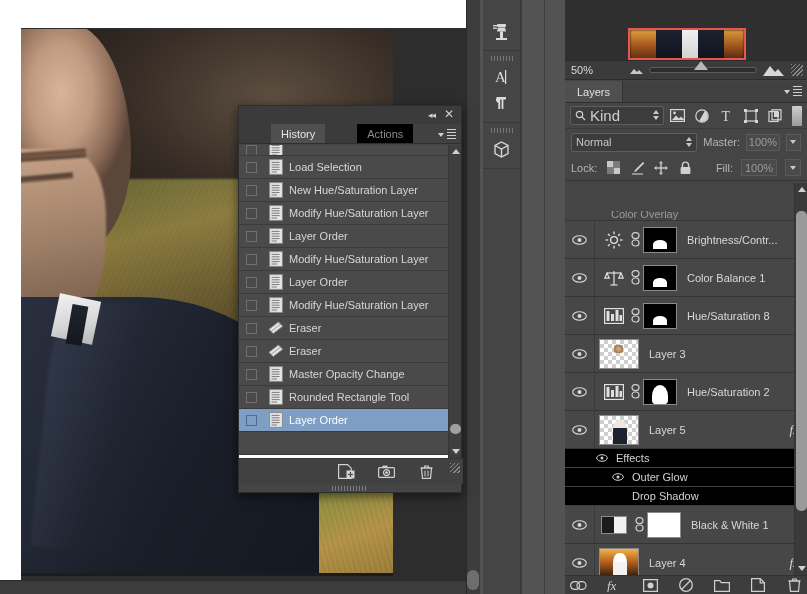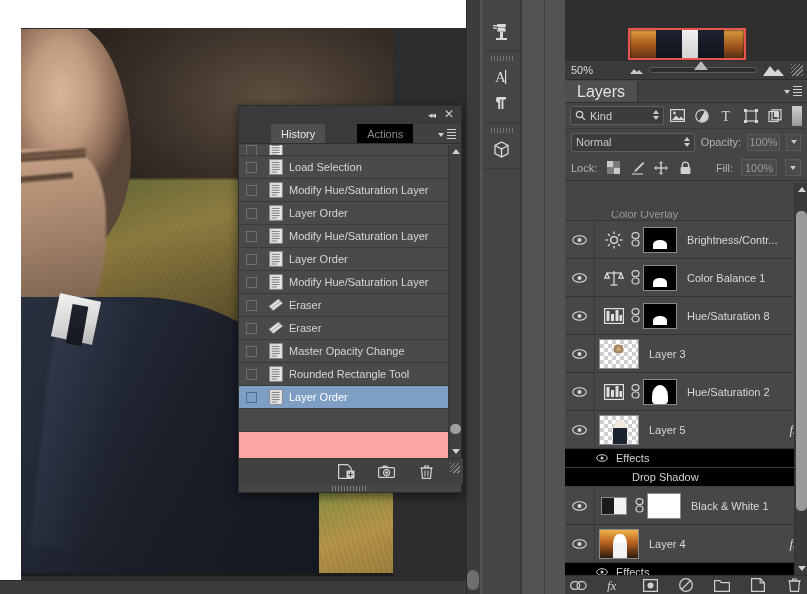--- a/index.html
+++ b/index.html
@@ -229,21 +229,21 @@
   .layers-panel {
     position: absolute; left: 0; top: 81px; width: 242px; height: 513px;
     background: #454545;
   }
   .panel-tabbar {
     position: relative; height: 22px; background: #3b3b3b;
     display: flex; align-items: stretch; border-bottom: 1px solid #2f2f2f;
   }
   .panel-tab {
     padding: 0 12px; display: flex; align-items: center;
-    font-size: 16px; color: #cfcfcf; background: #4a4a4a;
+    font-size: 11px; color: #cfcfcf; background: #4a4a4a;
     border-right: 1px solid #333;
   }
   .panel-tab.active { background: #4f4f4f; color: #e2e2e2; }
   .panel-menu-btn {
     position: absolute; right: 5px; top: 4px; width: 18px; height: 14px;
     display: flex; align-items: center; justify-content: flex-end; gap: 1px;
   }
   .hamburger { width: 11px; }
   .hamburger i {
     display: block; height: 1px; background: #d0d0d0; margin-bottom: 2px;
@@ -255,21 +255,21 @@
   }
 
   .filter-row {
     height: 26px; display: flex; align-items: center; gap: 2px;
     padding: 0 5px; background: #454545; border-bottom: 1px solid #3a3a3a;
   }
   .kind-select {
     width: 100px; height: 19px; background: #3c3c3c;
     border: 1px solid #5e5e5e; border-radius: 2px;
     display: flex; align-items: center; padding: 0 4px; gap: 4px;
-    color: #cfcfcf; font-size: 11px; position: relative;
+    color: #cfcfcf; font-size: 15px; position: relative;
   }
   .kind-spin {
     position: absolute; right: 4px; top: 3px;
     display: flex; flex-direction: column; gap: 2px; align-items: center;
   }
   .spin-up { width:0;height:0;border-left:3px solid transparent;border-right:3px solid transparent;border-bottom:4px solid #c9c9c9;}
   .spin-dn { width:0;height:0;border-left:3px solid transparent;border-right:3px solid transparent;border-top:4px solid #c9c9c9;}
   .filter-ico {
     width: 24px; height: 20px; display: flex; align-items: center; justify-content: center;
     color: #d6d6d6;
@@ -429,21 +429,21 @@
   }
   .hist-tab {
     padding: 0 10px; display: flex; align-items: center; font-size: 11px; margin-left: 32px;
   }
   .hist-tab.active { background: #4f4f4f; color: #e6e6e6; }
   .hist-tab.inactive { background: #000000; color: #8c8c8c; }
   .hist-tab-fill { flex: 1; background: #414141; }
 
   .hist-list {
     position: absolute; left: 0; top: 39px; right: 0; bottom: 34px;
-    background: #fca5a5; overflow: hidden;
+    background: #ffffff; overflow: hidden;
   }
   .hist-row {
     display: flex; align-items: center; height: 23px;
     border-bottom: 1px solid #3b3b3b; background: #4a4a4a;
   }
   .hist-row.partial { height: 11px; overflow: hidden; }
   .hist-row.selected { background: #7e9ec4; }
   .hist-row.dim .hist-label { color: #8e8e8e; font-style: italic; }
   .hist-row.dim .doc-ico { opacity: 0.45; }
   .hist-check {
@@ -649,21 +649,21 @@
       </div>
 
       <div class="blend-row">
         <div class="blend-select">
           <span>Normal</span>
           <span class="kind-spin">
             <span class="spin-up"></span>
             <span class="spin-dn"></span>
           </span>
         </div>
-        <span class="lbl">Opacity:</span>
+        <span class="lbl">Master:</span>
         <span class="numfield">100%</span>
         <span class="num-drop">
           <span class="spin-dn"></span>
         </span>
       </div>
 
       <div class="lock-row">
         <span class="lbl">Lock:</span>
         <span class="lock-ico">
           <svg width="13" height="13" viewBox="0 0 13 13">
@@ -850,20 +850,29 @@
           <div class="fx-scroll-nub"></div>
         </div>
         <div class="effects-row">
           <div class="eye-small">
             <svg width="12" height="8" viewBox="0 0 12 8">
                 <ellipse cx="6" cy="4" rx="5.3" ry="3.3" fill="none" stroke="#d0d0d0" stroke-width="1"></ellipse>
                 <circle cx="6" cy="4" r="1.5" fill="#d0d0d0"></circle>
               </svg>
           </div>
           <div class="eff-name">Effects</div>
+        </div>
+        <div class="effects-row sub">
+          <div class="eye-small">
+            <svg width="12" height="8" viewBox="0 0 12 8">
+                <ellipse cx="6" cy="4" rx="5.3" ry="3.3" fill="none" stroke="#d0d0d0" stroke-width="1"></ellipse>
+                <circle cx="6" cy="4" r="1.5" fill="#d0d0d0"></circle>
+              </svg>
+          </div>
+          <div class="eff-name">Outer Glow</div>
         </div>
         <div class="effects-row sub">
           <div class="eye-small"></div>
           <div class="eff-name">Drop Shadow</div>
         </div>
 
         <div class="layer-row">
           <div class="eye-cell">
             <svg width="15" height="10" viewBox="0 0 15 10">
                 <ellipse cx="7.5" cy="5" rx="6.8" ry="4.2" fill="none" stroke="#d8d8d8" stroke-width="1.1"></ellipse>
@@ -1014,196 +1023,214 @@
                 <line x1="2.6" y1="5.8" x2="10.6" y2="5.8"></line>
                 <line x1="2.6" y1="8.2" x2="10.6" y2="8.2"></line>
                 <line x1="2.6" y1="10.6" x2="10.6" y2="10.6"></line>
                 <line x1="2.6" y1="13" x2="8" y2="13"></line>
               </g>
             </svg>
         </div>
         <div class="hist-label">Load Selection</div>
       </div>
 
-
       <div class="hist-row">
         <div class="hist-check">
             <div class="chk-box"></div>
           </div>
         <div class="hist-ico-cell doc-ico">
           <svg width="14" height="16" viewBox="0 0 14 16">
               <rect x="0.6" y="0.6" width="12.8" height="14.8" fill="#e6e6e6" stroke="#8a8a8a"></rect>
               <g stroke="#7a7a7a" stroke-width="1">
                 <line x1="2.6" y1="3.4" x2="10.6" y2="3.4"></line>
                 <line x1="2.6" y1="5.8" x2="10.6" y2="5.8"></line>
                 <line x1="2.6" y1="8.2" x2="10.6" y2="8.2"></line>
                 <line x1="2.6" y1="10.6" x2="10.6" y2="10.6"></line>
                 <line x1="2.6" y1="13" x2="8" y2="13"></line>
               </g>
             </svg>
         </div>
-        <div class="hist-label">Modify Hue/Saturation Layer</div>
+        <div class="hist-label">New Hue/Saturation Layer</div>
       </div>
 
       <div class="hist-row">
         <div class="hist-check">
             <div class="chk-box"></div>
           </div>
         <div class="hist-ico-cell doc-ico">
           <svg width="14" height="16" viewBox="0 0 14 16">
               <rect x="0.6" y="0.6" width="12.8" height="14.8" fill="#e6e6e6" stroke="#8a8a8a"></rect>
               <g stroke="#7a7a7a" stroke-width="1">
                 <line x1="2.6" y1="3.4" x2="10.6" y2="3.4"></line>
                 <line x1="2.6" y1="5.8" x2="10.6" y2="5.8"></line>
                 <line x1="2.6" y1="8.2" x2="10.6" y2="8.2"></line>
                 <line x1="2.6" y1="10.6" x2="10.6" y2="10.6"></line>
                 <line x1="2.6" y1="13" x2="8" y2="13"></line>
               </g>
             </svg>
         </div>
-        <div class="hist-label">Layer Order</div>
+        <div class="hist-label">Modify Hue/Saturation Layer</div>
       </div>
 
       <div class="hist-row">
         <div class="hist-check">
             <div class="chk-box"></div>
           </div>
         <div class="hist-ico-cell doc-ico">
           <svg width="14" height="16" viewBox="0 0 14 16">
               <rect x="0.6" y="0.6" width="12.8" height="14.8" fill="#e6e6e6" stroke="#8a8a8a"></rect>
               <g stroke="#7a7a7a" stroke-width="1">
                 <line x1="2.6" y1="3.4" x2="10.6" y2="3.4"></line>
                 <line x1="2.6" y1="5.8" x2="10.6" y2="5.8"></line>
                 <line x1="2.6" y1="8.2" x2="10.6" y2="8.2"></line>
                 <line x1="2.6" y1="10.6" x2="10.6" y2="10.6"></line>
                 <line x1="2.6" y1="13" x2="8" y2="13"></line>
               </g>
             </svg>
         </div>
-        <div class="hist-label">Modify Hue/Saturation Layer</div>
+        <div class="hist-label">Layer Order</div>
       </div>
 
       <div class="hist-row">
         <div class="hist-check">
             <div class="chk-box"></div>
           </div>
         <div class="hist-ico-cell doc-ico">
           <svg width="14" height="16" viewBox="0 0 14 16">
               <rect x="0.6" y="0.6" width="12.8" height="14.8" fill="#e6e6e6" stroke="#8a8a8a"></rect>
               <g stroke="#7a7a7a" stroke-width="1">
                 <line x1="2.6" y1="3.4" x2="10.6" y2="3.4"></line>
                 <line x1="2.6" y1="5.8" x2="10.6" y2="5.8"></line>
                 <line x1="2.6" y1="8.2" x2="10.6" y2="8.2"></line>
                 <line x1="2.6" y1="10.6" x2="10.6" y2="10.6"></line>
                 <line x1="2.6" y1="13" x2="8" y2="13"></line>
               </g>
             </svg>
         </div>
-        <div class="hist-label">Layer Order</div>
+        <div class="hist-label">Modify Hue/Saturation Layer</div>
       </div>
 
       <div class="hist-row">
         <div class="hist-check">
             <div class="chk-box"></div>
           </div>
         <div class="hist-ico-cell doc-ico">
           <svg width="14" height="16" viewBox="0 0 14 16">
               <rect x="0.6" y="0.6" width="12.8" height="14.8" fill="#e6e6e6" stroke="#8a8a8a"></rect>
               <g stroke="#7a7a7a" stroke-width="1">
                 <line x1="2.6" y1="3.4" x2="10.6" y2="3.4"></line>
                 <line x1="2.6" y1="5.8" x2="10.6" y2="5.8"></line>
                 <line x1="2.6" y1="8.2" x2="10.6" y2="8.2"></line>
                 <line x1="2.6" y1="10.6" x2="10.6" y2="10.6"></line>
                 <line x1="2.6" y1="13" x2="8" y2="13"></line>
               </g>
             </svg>
         </div>
-        <div class="hist-label">Modify Hue/Saturation Layer</div>
-      </div>
-
-      <div class="hist-row">
-        <div class="hist-check">
-            <div class="chk-box"></div>
-          </div>
-        <div class="hist-ico-cell doc-ico">
-          <svg width="17" height="14" viewBox="0 0 17 14">
-              <path d="M5.2 12.6L0.9 8.3 10.4 1l4.3 4.3z" fill="#e2e2e2" stroke="#8a8a8a" stroke-width="0.9"></path>
-              <path d="M3.1 10.4l9.5-7.3" stroke="#9a9a9a" stroke-width="0.9"></path>
-            </svg>
-        </div>
-        <div class="hist-label">Eraser</div>
-      </div>
-
-      <div class="hist-row">
-        <div class="hist-check">
-            <div class="chk-box"></div>
-          </div>
-        <div class="hist-ico-cell doc-ico">
-          <svg width="17" height="14" viewBox="0 0 17 14">
-              <path d="M5.2 12.6L0.9 8.3 10.4 1l4.3 4.3z" fill="#e2e2e2" stroke="#8a8a8a" stroke-width="0.9"></path>
-              <path d="M3.1 10.4l9.5-7.3" stroke="#9a9a9a" stroke-width="0.9"></path>
-            </svg>
-        </div>
-        <div class="hist-label">Eraser</div>
+        <div class="hist-label">Layer Order</div>
       </div>
 
       <div class="hist-row">
         <div class="hist-check">
             <div class="chk-box"></div>
           </div>
         <div class="hist-ico-cell doc-ico">
           <svg width="14" height="16" viewBox="0 0 14 16">
               <rect x="0.6" y="0.6" width="12.8" height="14.8" fill="#e6e6e6" stroke="#8a8a8a"></rect>
               <g stroke="#7a7a7a" stroke-width="1">
                 <line x1="2.6" y1="3.4" x2="10.6" y2="3.4"></line>
                 <line x1="2.6" y1="5.8" x2="10.6" y2="5.8"></line>
                 <line x1="2.6" y1="8.2" x2="10.6" y2="8.2"></line>
                 <line x1="2.6" y1="10.6" x2="10.6" y2="10.6"></line>
                 <line x1="2.6" y1="13" x2="8" y2="13"></line>
               </g>
             </svg>
         </div>
-        <div class="hist-label">Master Opacity Change</div>
+        <div class="hist-label">Modify Hue/Saturation Layer</div>
+      </div>
+
+      <div class="hist-row">
+        <div class="hist-check">
+            <div class="chk-box"></div>
+          </div>
+        <div class="hist-ico-cell doc-ico">
+          <svg width="17" height="14" viewBox="0 0 17 14">
+              <path d="M5.2 12.6L0.9 8.3 10.4 1l4.3 4.3z" fill="#e2e2e2" stroke="#8a8a8a" stroke-width="0.9"></path>
+              <path d="M3.1 10.4l9.5-7.3" stroke="#9a9a9a" stroke-width="0.9"></path>
+            </svg>
+        </div>
+        <div class="hist-label">Eraser</div>
+      </div>
+
+      <div class="hist-row">
+        <div class="hist-check">
+            <div class="chk-box"></div>
+          </div>
+        <div class="hist-ico-cell doc-ico">
+          <svg width="17" height="14" viewBox="0 0 17 14">
+              <path d="M5.2 12.6L0.9 8.3 10.4 1l4.3 4.3z" fill="#e2e2e2" stroke="#8a8a8a" stroke-width="0.9"></path>
+              <path d="M3.1 10.4l9.5-7.3" stroke="#9a9a9a" stroke-width="0.9"></path>
+            </svg>
+        </div>
+        <div class="hist-label">Eraser</div>
       </div>
 
       <div class="hist-row">
         <div class="hist-check">
             <div class="chk-box"></div>
           </div>
         <div class="hist-ico-cell doc-ico">
           <svg width="14" height="16" viewBox="0 0 14 16">
               <rect x="0.6" y="0.6" width="12.8" height="14.8" fill="#e6e6e6" stroke="#8a8a8a"></rect>
               <g stroke="#7a7a7a" stroke-width="1">
                 <line x1="2.6" y1="3.4" x2="10.6" y2="3.4"></line>
                 <line x1="2.6" y1="5.8" x2="10.6" y2="5.8"></line>
                 <line x1="2.6" y1="8.2" x2="10.6" y2="8.2"></line>
                 <line x1="2.6" y1="10.6" x2="10.6" y2="10.6"></line>
                 <line x1="2.6" y1="13" x2="8" y2="13"></line>
               </g>
             </svg>
         </div>
-        <div class="hist-label">Rounded Rectangle Tool</div>
-      </div>
-
-      <div class="hist-row selected">
+        <div class="hist-label">Master Opacity Change</div>
+      </div>
+
+      <div class="hist-row">
         <div class="hist-check">
             <div class="chk-box"></div>
           </div>
         <div class="hist-ico-cell doc-ico">
           <svg width="14" height="16" viewBox="0 0 14 16">
               <rect x="0.6" y="0.6" width="12.8" height="14.8" fill="#e6e6e6" stroke="#8a8a8a"></rect>
               <g stroke="#7a7a7a" stroke-width="1">
                 <line x1="2.6" y1="3.4" x2="10.6" y2="3.4"></line>
                 <line x1="2.6" y1="5.8" x2="10.6" y2="5.8"></line>
                 <line x1="2.6" y1="8.2" x2="10.6" y2="8.2"></line>
                 <line x1="2.6" y1="10.6" x2="10.6" y2="10.6"></line>
                 <line x1="2.6" y1="13" x2="8" y2="13"></line>
               </g>
             </svg>
         </div>
+        <div class="hist-label">Rounded Rectangle Tool</div>
+      </div>
+
+      <div class="hist-row selected">
+        <div class="hist-check">
+            <div class="chk-box"></div>
+          </div>
+        <div class="hist-ico-cell doc-ico">
+          <svg width="14" height="16" viewBox="0 0 14 16">
+              <rect x="0.6" y="0.6" width="12.8" height="14.8" fill="#e6e6e6" stroke="#8a8a8a"></rect>
+              <g stroke="#7a7a7a" stroke-width="1">
+                <line x1="2.6" y1="3.4" x2="10.6" y2="3.4"></line>
+                <line x1="2.6" y1="5.8" x2="10.6" y2="5.8"></line>
+                <line x1="2.6" y1="8.2" x2="10.6" y2="8.2"></line>
+                <line x1="2.6" y1="10.6" x2="10.6" y2="10.6"></line>
+                <line x1="2.6" y1="13" x2="8" y2="13"></line>
+              </g>
+            </svg>
+        </div>
         <div class="hist-label">Layer Order</div>
       </div>
 
 
       <div class="hist-row dim">
         
         
         
       </div>
     </div>

